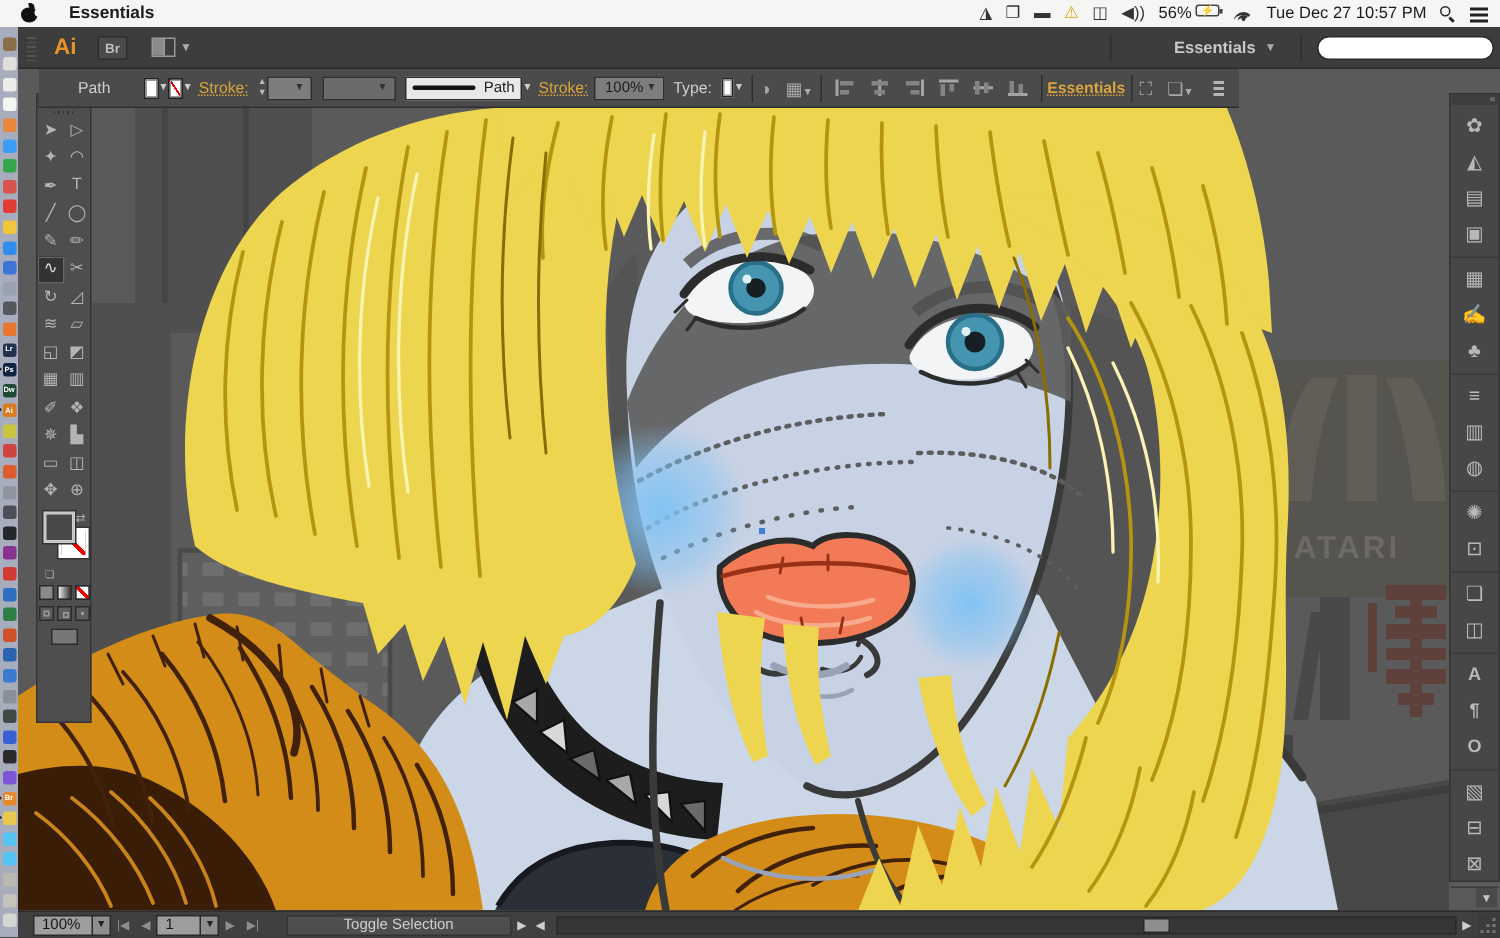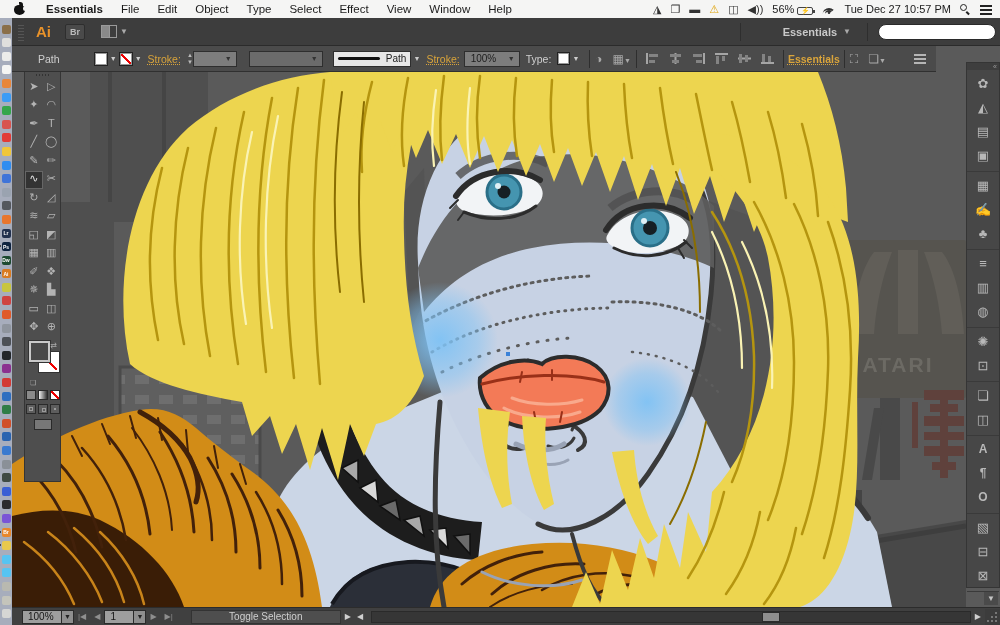--- a/index.html
+++ b/index.html
@@ -11,21 +11,21 @@
     display:flex;align-items:center;font-size:11.5px;color:#1b1b1b;z-index:50;}
   .apple{width:11px;height:12px;margin:0 12px 0 14px;position:relative;}
   .apple .body{position:absolute;left:0;top:2px;width:11px;height:10px;background:#111;border-radius:45% 45% 50% 50%;}
   .apple .bite{position:absolute;right:-3px;top:3px;width:5px;height:5px;background:#f5f5f4;border-radius:50%;}
   .apple .leaf{position:absolute;left:5px;top:-1px;width:4px;height:4px;background:#111;border-radius:0 70% 0 70%;}
   #menus{display:flex;gap:0;}
   .menu-item{padding:1px 9px;cursor:default;}
   .menu-item.app{font-weight:bold;}
   #mb-right{margin-left:auto;display:flex;align-items:center;gap:9px;padding-right:8px;font-size:11px;}
   .st-icon{font-size:11px;color:#333;line-height:1;}
-  .batt{display:flex;align-items:flex-end;gap:3px;}
+  .batt{display:flex;align-items:flex-start;gap:3px;}
   .batt-body{width:16px;height:8px;border:1px solid #444;border-radius:2px;position:relative;display:flex;align-items:center;justify-content:center;}
   .batt-body:after{content:"";position:absolute;right:-3px;top:2px;width:2px;height:3px;background:#444;}
   .batt-bolt{font-size:7px;color:#333;}
   .wifi{position:relative;width:13px;height:10px;}
   .wifi i{position:absolute;left:50%;bottom:0;transform:translateX(-50%);border:solid #333;border-width:2px 2px 0 0;border-radius:50% 50% 0 0/100% 100% 0 0;border-color:#333 transparent transparent transparent;}
   .wifi i:nth-child(1){width:13px;height:6px;}
   .wifi i:nth-child(2){width:8px;height:4px;}
   .wifi i:nth-child(3){width:3px;height:2px;border-width:3px 0 0 0;border-radius:50%;}
   .mag{position:relative;width:11px;height:11px;}
   .mag .lens{position:absolute;left:0;top:0;width:7px;height:7px;border:1.5px solid #222;border-radius:50%;}
@@ -51,21 +51,21 @@
   .arrange-glyph{width:16px;height:13px;border:1px solid #9a9a9a;display:flex;}
   .arrange-glyph i{flex:1;border-right:1px solid #9a9a9a;background:#8a8a8a;}
   .arrange-glyph i:last-child{border:none;background:transparent;}
   .caret{font-size:8px;color:#aaa;}
   #appbar-right{margin-left:auto;display:flex;align-items:center;gap:10px;padding-right:4px;}
   .vsep{width:1px;height:18px;background:#2e2e2e;}
   .workspace{display:flex;align-items:center;gap:6px;font-weight:bold;color:#c9c9c9;padding:0 6px;margin-left:26px;}
   .searchbox{width:118px;height:16px;background:#fff;border-radius:8px;border:1px solid #2a2a2a;}
 
   
-  #controlbar{position:absolute;left:12px;top:46px;width:924px;height:26px;background:#4b4b4b;border-bottom:1px solid #303030;
+  #controlbar{position:absolute;left:26px;top:46px;width:800px;height:26px;background:#4b4b4b;border-bottom:1px solid #303030;
     display:flex;align-items:center;font-size:10.5px;color:#cfcfcf;z-index:30;padding-left:4px;}
   .cb-label{margin:0 6px;}
   .cb-link{color:var(--accent);text-decoration:underline;text-decoration-style:dotted;margin:0 4px;}
   .swatch{width:14px;height:14px;border:1px solid #222;background:#fff;box-shadow:inset 0 0 0 1px #999;}
   .swatch.none{background:linear-gradient(to top right,#fff 45%,#e00 45%,#e00 55%,#fff 55%);}
   .dd-arrow{width:11px;height:14px;display:flex;align-items:center;justify-content:center;font-size:7px;color:#ccc;}
   .stepper{display:flex;flex-direction:column;gap:1px;margin-left:2px;font-size:6px;color:#bbb;line-height:1;}
   .dd-box{height:16px;background:#7d7d7d;border:1px solid #2e2e2e;display:flex;align-items:center;color:#1d1d1d;
     font-size:10px;padding:0 2px 0 6px;}
   .dd-box .dd-arrow{margin-left:auto;color:#333;}
@@ -157,31 +157,20 @@
 
 <div id="screen">
 
   <div id="menubar">
     <div class="apple">
         <i class="body"></i>
         <i class="bite"></i>
         <i class="leaf"></i>
       </div>
     <span class="menu-item app">Essentials</span>
-    <div id="menus">
-        <span class="menu-item">File</span>
-        <span class="menu-item">Edit</span>
-        <span class="menu-item">Object</span>
-        <span class="menu-item">Type</span>
-        <span class="menu-item">Select</span>
-        <span class="menu-item">Effect</span>
-        <span class="menu-item">View</span>
-        <span class="menu-item">Window</span>
-        <span class="menu-item">Help</span>
-      </div>
     <div id="mb-right">
       <span id="status-icons" style="display:flex;gap:9px;align-items:center;">
           <span class="st-icon" style="color: rgb(51, 51, 51);">◮</span>
           <span class="st-icon" style="color: rgb(51, 51, 51);">❐</span>
           <span class="st-icon" style="color: rgb(51, 51, 51);">▬</span>
           <span class="st-icon" style="color: rgb(224, 165, 15);">⚠</span>
           <span class="st-icon" style="color: rgb(51, 51, 51);">◫</span>
           <span class="st-icon" style="color: rgb(51, 51, 51);">◀))</span>
         </span>
       <span class="batt">

